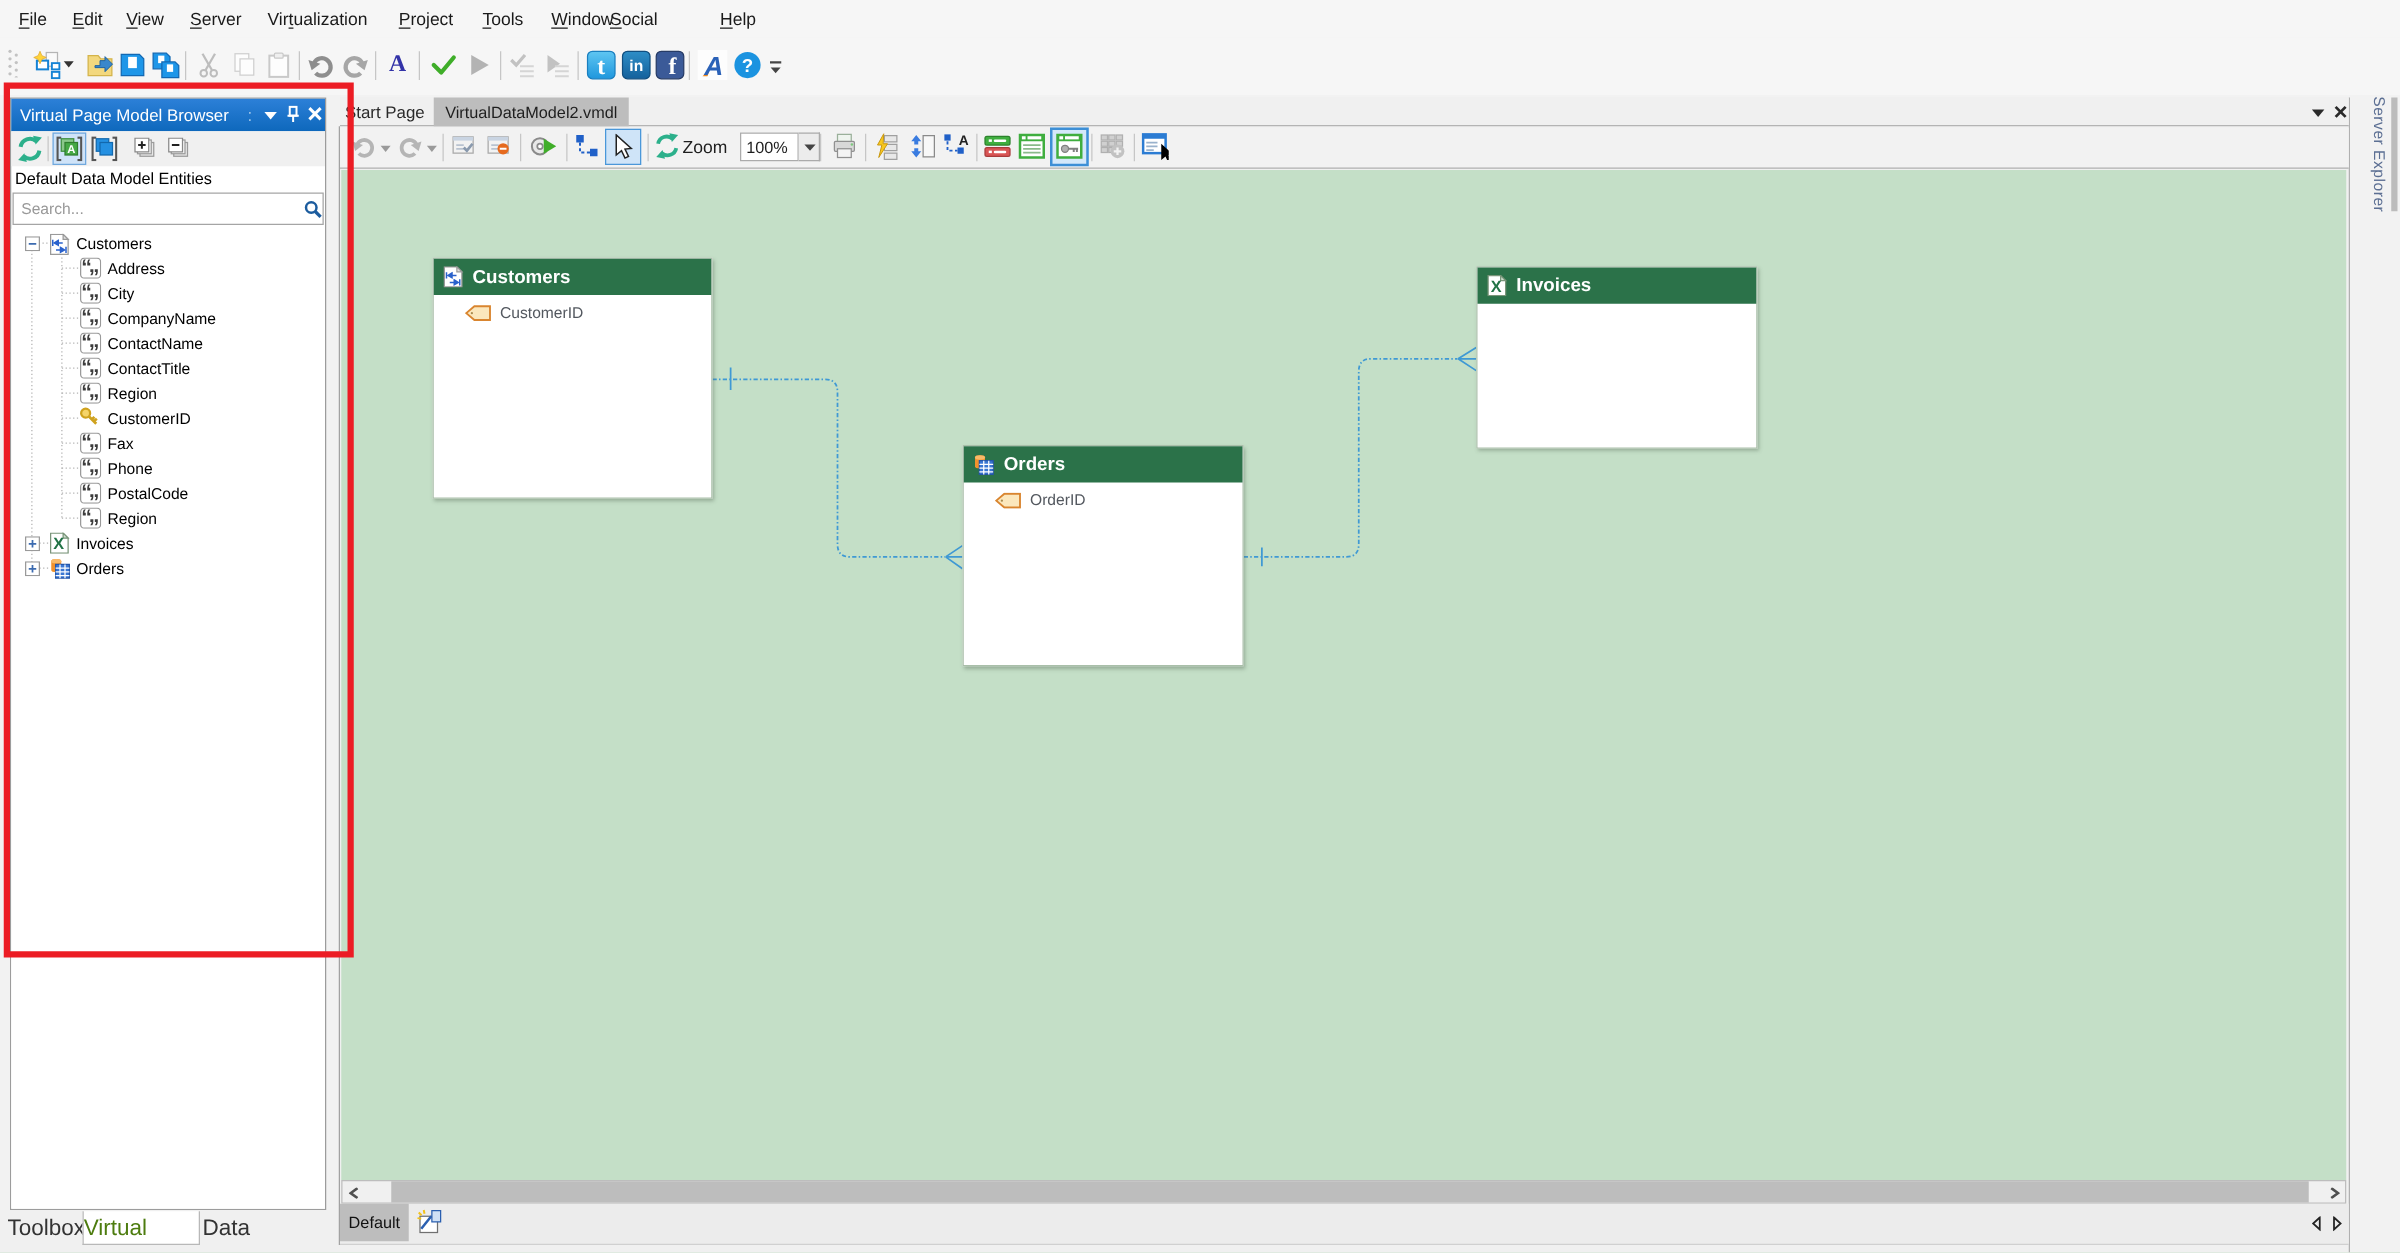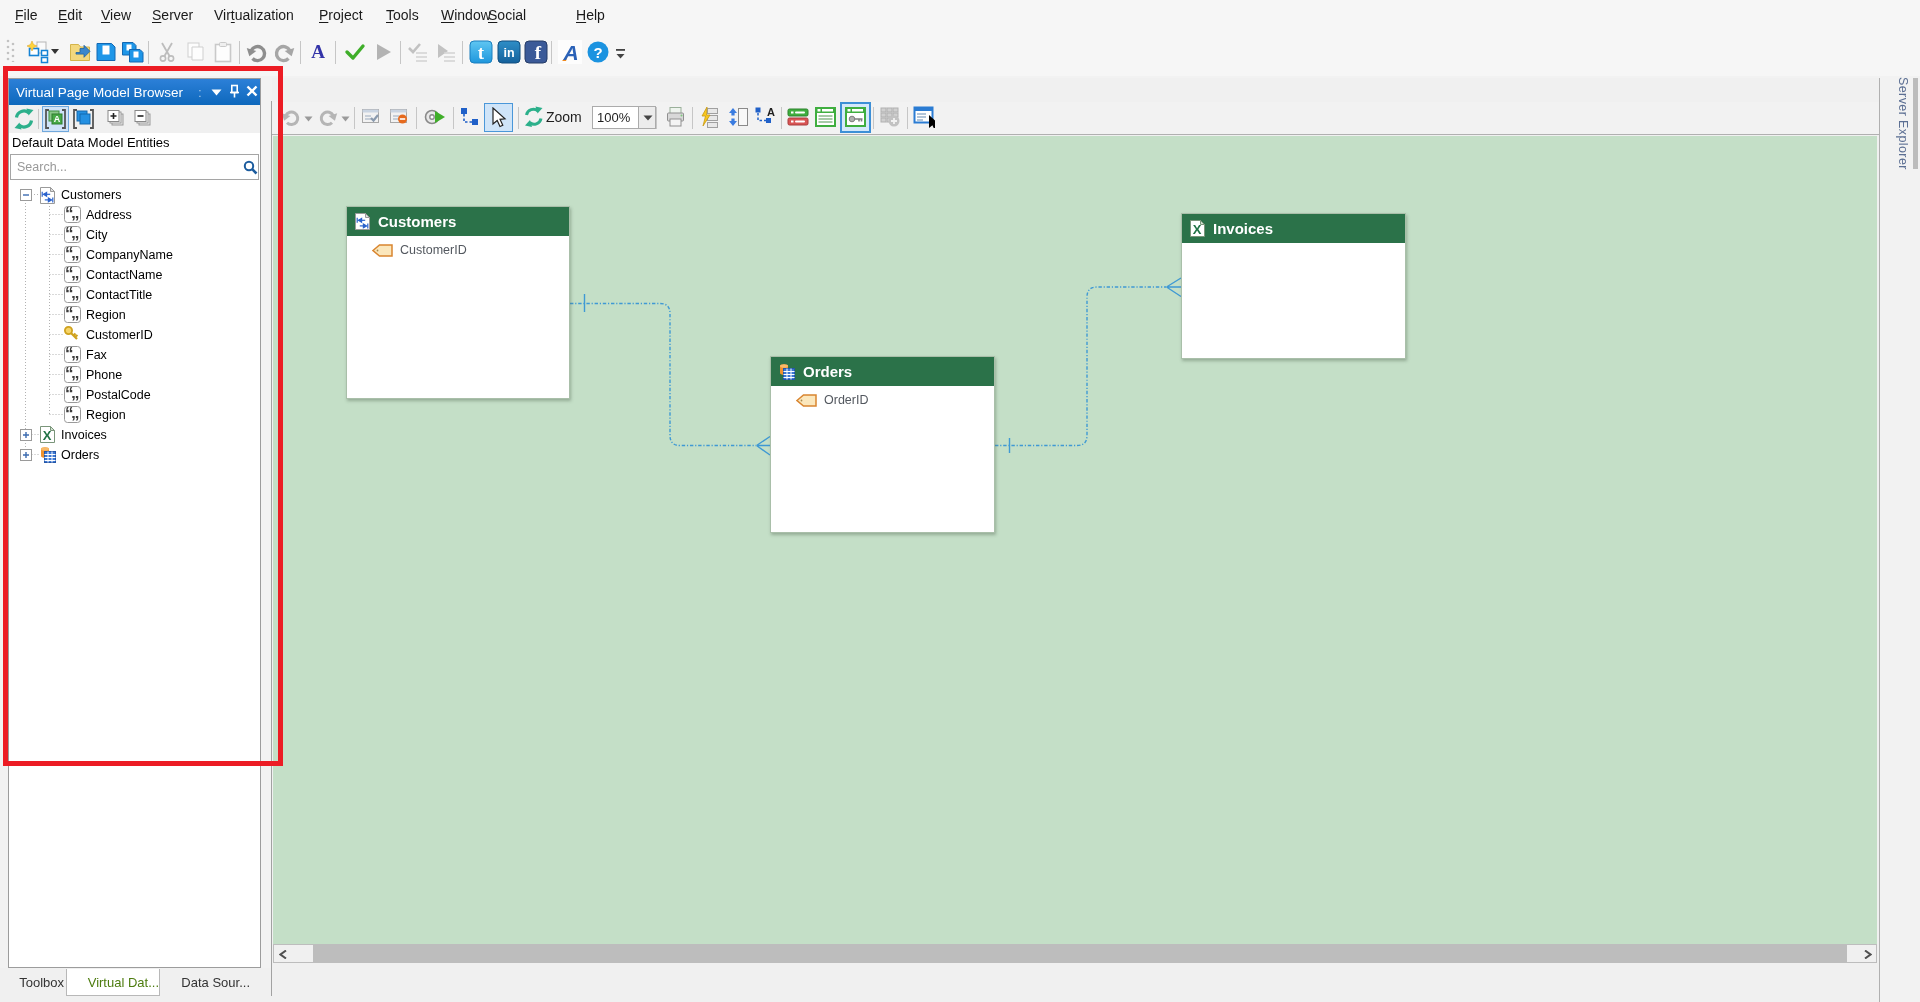--- a/index.html
+++ b/index.html
@@ -17,21 +17,21 @@
 
 #panel{left:8px;top:78px;width:253px;height:890px;background:#fff;border:1px solid #9c9c9c}
 #ptitle{left:0;top:0;width:251px;height:26px;background:linear-gradient(180deg,#2c80d8,#0e68bc);color:#fff;font-size:13.5px}
 #ptb{left:0;top:26px;width:251px;height:28px;background:#f0f0f0}
 #plabel{left:3px;top:56px;font-size:13px;color:#000}
 #psearch{left:1px;top:75px;width:249px;height:26px;background:#fff;border:1px solid #a5a5a5}
 #ptree{left:0;top:104px;width:251px;height:784px;background:#fff;font-size:12.5px}
 .trow{position:absolute;height:20px;line-height:20px;color:#000;white-space:nowrap}
 
 #btabs{left:0;top:968px;width:272px;height:34px;background:#f0f0f0}
-.btab{position:absolute;top:1px;height:27px;line-height:27px;font-size:13px;color:#333;text-align:right}
+.btab{position:absolute;top:1px;height:27px;line-height:27px;font-size:18px;color:#333;text-align:left}
 
 #docwell{left:272px;top:78px;width:1608px;height:924px;background:#f0f0f0;border-right:1px solid #b0b0b0}
 #tabstrip{left:0;top:0;width:1607px;height:23px;background:#f0f0f0;border-bottom:1px solid #b4b4b4}
 #tb2{left:0;top:24px;width:1607px;height:33px;background:#f2f2f2;border-bottom:1px solid #b0b0b0}
 .sep2{position:absolute;top:5px;width:1px;height:22px;background:#c6c6c6}
 .ico2{position:absolute;top:4px;width:22px;height:22px}
 #canvas{left:1px;top:58px;width:1604px;height:808px;background:#c4dfc7;overflow:hidden}
 .ent{position:absolute;background:#fff;border:1px solid #a9bfa9;box-shadow:1px 2px 3px rgba(90,110,90,.45)}
 .enthead{height:29px;background:#2b7249;display:flex;align-items:center;padding-left:7px;gap:7px}
 .enthead span{color:#fff;font-weight:bold;font-size:15px}
@@ -380,20 +380,33 @@
         <use href="#tblicon"></use>
       </svg>
   </div>
 </div>
 <div id="btabs" class="abs">
   <span class="btab" style="left:6px;width:58px">Toolbox</span>
   <span class="btab" style="left:66px;width:94px;background:#fff;border:1px solid #b8b8b8;border-top:none;color:#4d7c0f">Virtual Dat...</span>
   <span class="btab" style="left:162px;width:88px">Data Sour...</span>
 </div>
 <div id="docwell" class="abs">
+  <div id="tabstrip" class="abs">
+    <span class="abs" style="left:4px;top:4px;font-size:13.5px;color:#2a2a2a">Start Page</span>
+    <div class="abs" style="left:75px;top:0;width:156px;height:23px;background:#bdbdbd;text-align:center;font-size:13px;color:#1e1e1e;line-height:23px">VirtualDataModel2.vmdl</div>
+    <svg class="abs" style="left:1577px;top:9px" width="11" height="7">
+        <path d="M0.5 0.5 h10 l-5 6 Z" fill="#2a2a2a"></path>
+      </svg>
+    <svg class="abs" style="left:1595px;top:6px" width="11" height="11">
+        <g stroke="#2a2a2a" stroke-width="2.2">
+          <path d="M1.5 1.5 L9.5 9.5"></path>
+          <path d="M9.5 1.5 L1.5 9.5"></path>
+        </g>
+      </svg>
+  </div>
   <div id="tb2" class="abs">
     <svg class="ico2" style="left:8px" width="22" height="22">
         <path d="M5.8 9.5 A6.3 6.3 0 1 1 7 16.8" fill="none" stroke="#b5b5b5" stroke-width="3"></path>
         <polygon points="-4.5,-1 4.5,-1 0,5.5" transform="translate(5.8,9.5) rotate(18)" fill="#b5b5b5"></polygon>
       </svg>
     <svg class="abs" style="left:32px;top:14px" width="9" height="6">
         <path d="M0.5 0.5 h8 l-4 5 Z" fill="#9a9a9a"></path>
       </svg>
     <svg class="ico2" style="left:45px" width="22" height="22">
         <g transform="scale(-1,1) translate(-22,0)">
@@ -578,17 +591,32 @@
   </div>
   <div id="hscroll" class="abs">
     <svg class="abs" style="left:5px;top:5px" width="8" height="9">
         <path d="M7 0.5 L1.5 4.5 L7 8.5" fill="none" stroke="#505050" stroke-width="2"></path>
       </svg>
     <div class="abs" style="left:39px;top:0;width:1534px;height:17px;background:#bdbdbd"></div>
     <svg class="abs" style="left:1590px;top:5px" width="8" height="9">
         <path d="M1 0.5 L6.5 4.5 L1 8.5" fill="none" stroke="#505050" stroke-width="2"></path>
       </svg>
   </div>
+  <div id="defstrip" class="abs">
+    <div class="abs" style="left:0;top:0;width:55px;height:30px;background:#bdbdbd;font-size:13px;color:#111;line-height:29px;text-align:center">Default</div>
+    <svg class="abs" style="left:61px;top:4px" width="22" height="22">
+        <rect x="3" y="6" width="14" height="13" fill="#fff" stroke="#707070"></rect>
+        <rect x="12.5" y="1.5" width="7" height="9" fill="#cfe0f5" stroke="#2a5fb0"></rect>
+        <path d="M4 16 L12 6" stroke="#2a5fb0" stroke-width="2"></path>
+        <path d="M2 3 l2.2 2.2 M6 1 l0.6 3 M1 7.5 l3 0.4" stroke="#f3c21a" stroke-width="1.6"></path>
+      </svg>
+    <svg class="abs" style="left:1577px;top:10px" width="8" height="12">
+        <path d="M6.8 1 L1.5 5.8 L6.8 10.6 Z" fill="none" stroke="#222" stroke-width="1.4"></path>
+      </svg>
+    <svg class="abs" style="left:1594px;top:10px" width="8" height="12">
+        <path d="M1.2 1 L6.5 5.8 L1.2 10.6 Z" fill="none" stroke="#222" stroke-width="1.4"></path>
+      </svg>
+  </div>
 </div>
 <div class="abs" style="left:271px;top:101px;width:1px;height:895px;background:#a2a2a2"></div>
 <div id="sexp" class="abs">Server Explorer</div>
 <div id="sestrip" class="abs"></div>
 <div id="redrect" class="abs"></div>
 
 </body></html>

